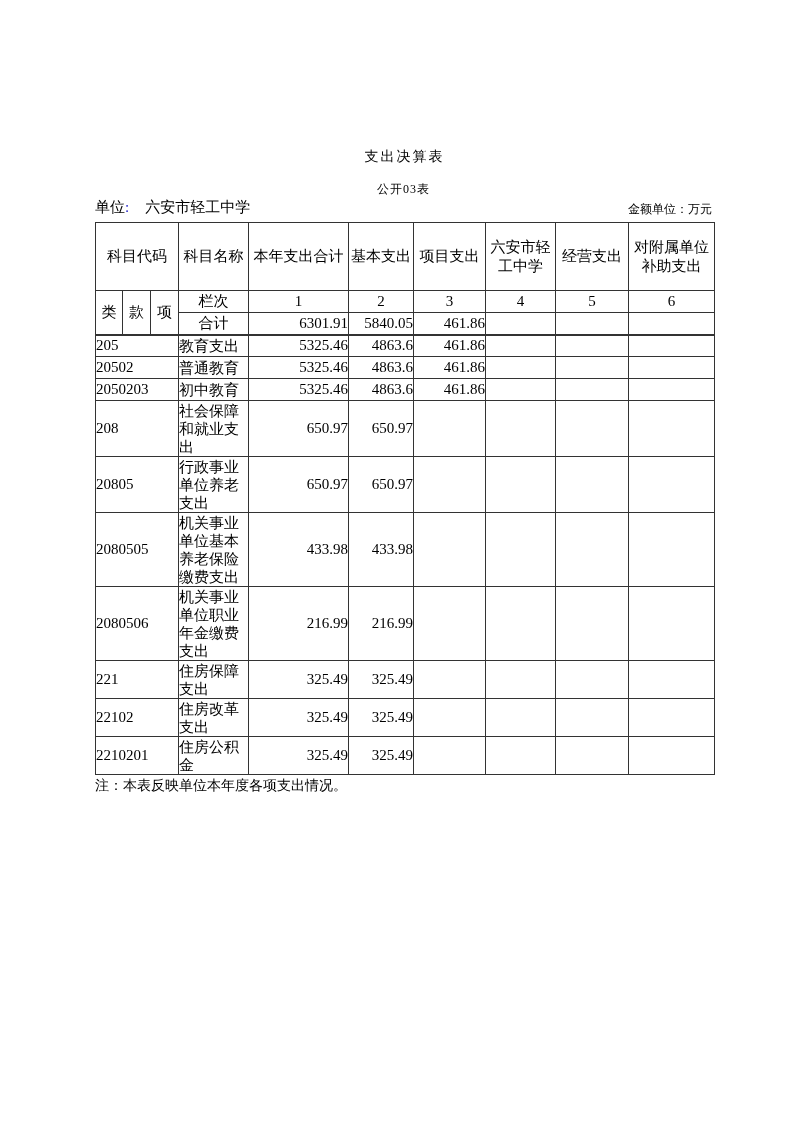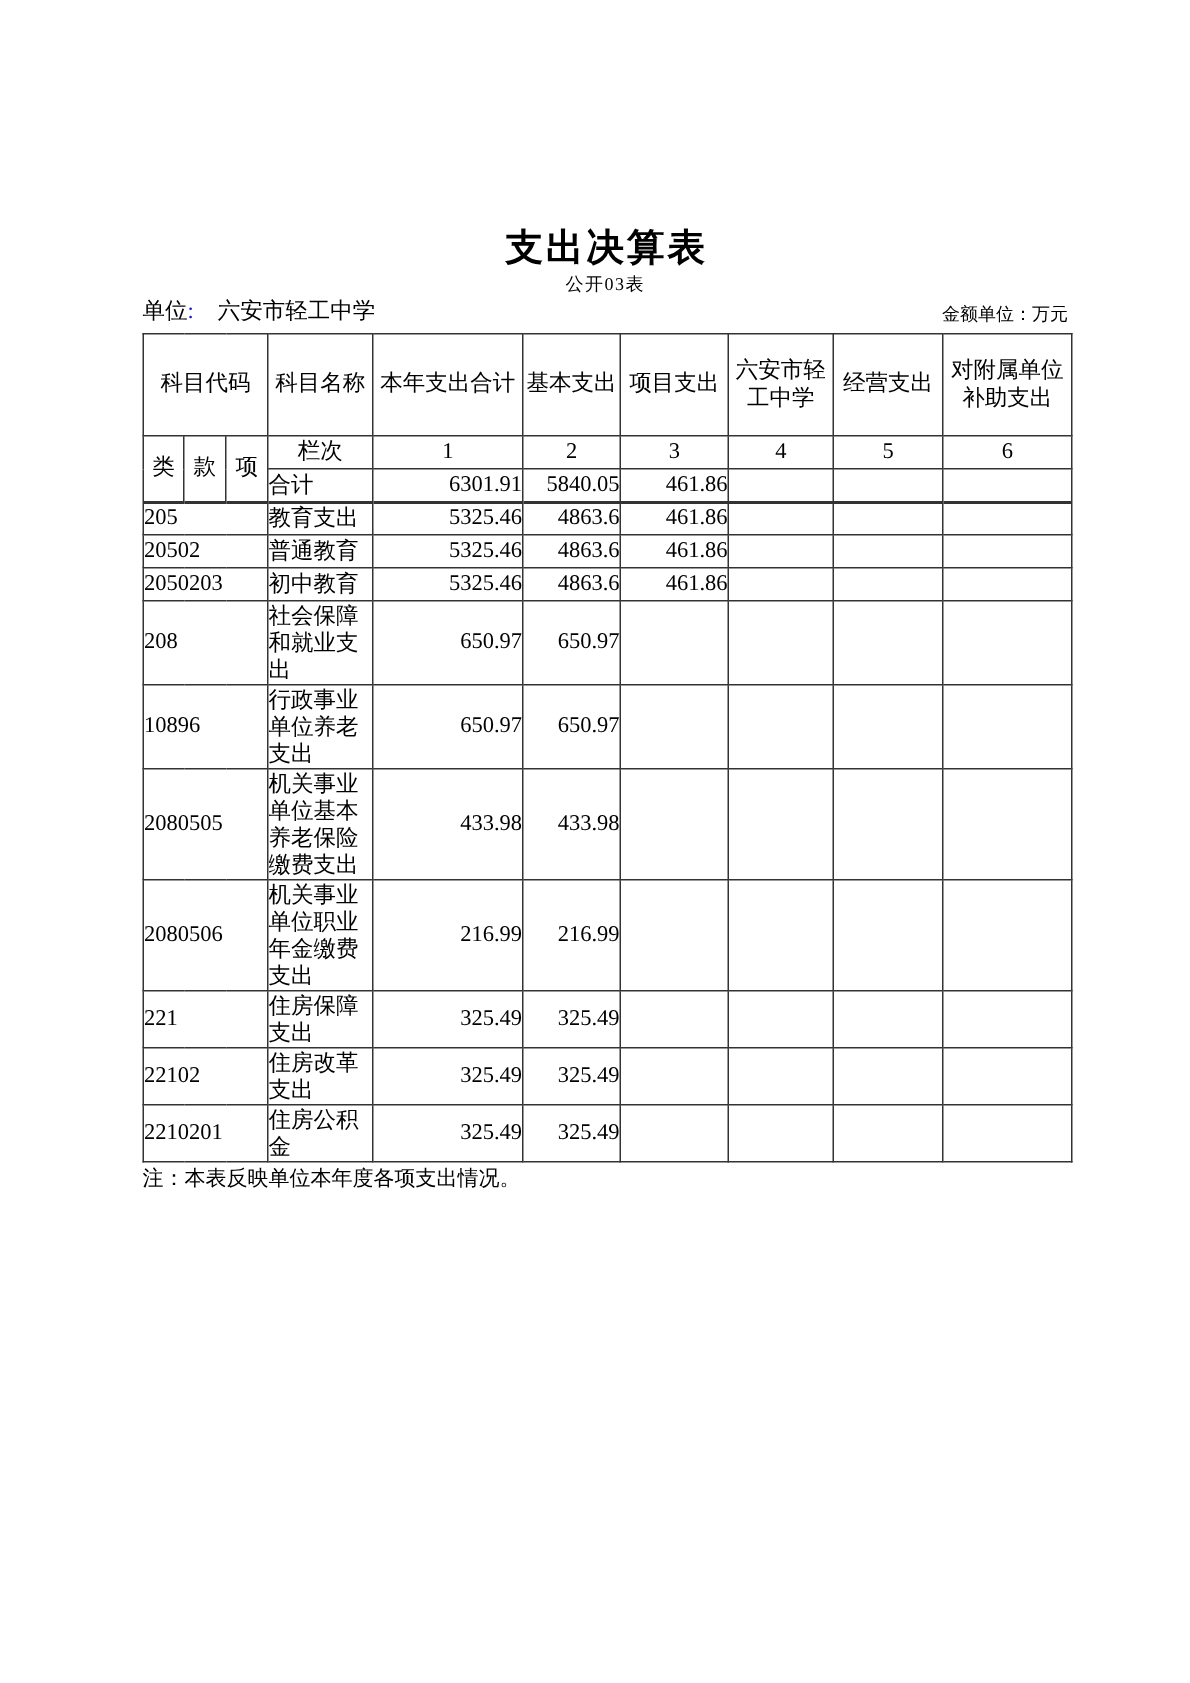--- a/index.html
+++ b/index.html
@@ -16,22 +16,22 @@
     color: #000000;
     overflow: hidden;
   }
   .title {
     position: absolute;
     top: 148px;
     left: 95px;
     width: 619px;
     text-align: center;
     font-family: "Liberation Sans", "DejaVu Sans", sans-serif;
-    font-weight: bold;
-    font-size: 25px;
+    font-weight: normal;
+    font-size: 14px;
     letter-spacing: 2px;
   }
   .form-code {
     position: absolute;
     top: 181px;
     left: 95px;
     width: 617px;
     text-align: center;
     font-size: 12px;
     letter-spacing: 1px;
@@ -92,21 +92,21 @@
     text-align: left;
     padding: 1px 2px;
     line-height: 18px;
     word-break: break-all;
   }
   td.num {
     text-align: right;
     padding-right: 3px;
   }
   td.center {
-    text-align: left;
+    text-align: center;
   }
   .bold { font-weight: bold; }
   .tb { border-bottom: 2px solid #333333 !important; }
   tr.h68 { height: 68px; }
   tr.h22 { height: 22px; }
   tr.h38 { height: 38px; }
   tr.h56 { height: 56px; }
   tr.h74 { height: 74px; }
   .note {
     position: absolute;
@@ -217,21 +217,21 @@
       <td class="name">社会保障和就业支出</td>
       <td class="num">650.97</td>
       <td class="num">650.97</td>
       <td class="num"></td>
       <td class="num"></td>
       <td class="num"></td>
       <td class="num"></td>
     </tr>
 
     <tr class="h56">
-      <td colspan="3" class="code">10896</td>
+      <td colspan="3" class="code">20805</td>
       <td class="name">行政事业单位养老支出</td>
       <td class="num">650.97</td>
       <td class="num">650.97</td>
       <td class="num"></td>
       <td class="num"></td>
       <td class="num"></td>
       <td class="num"></td>
     </tr>
 
     <tr class="h74">

